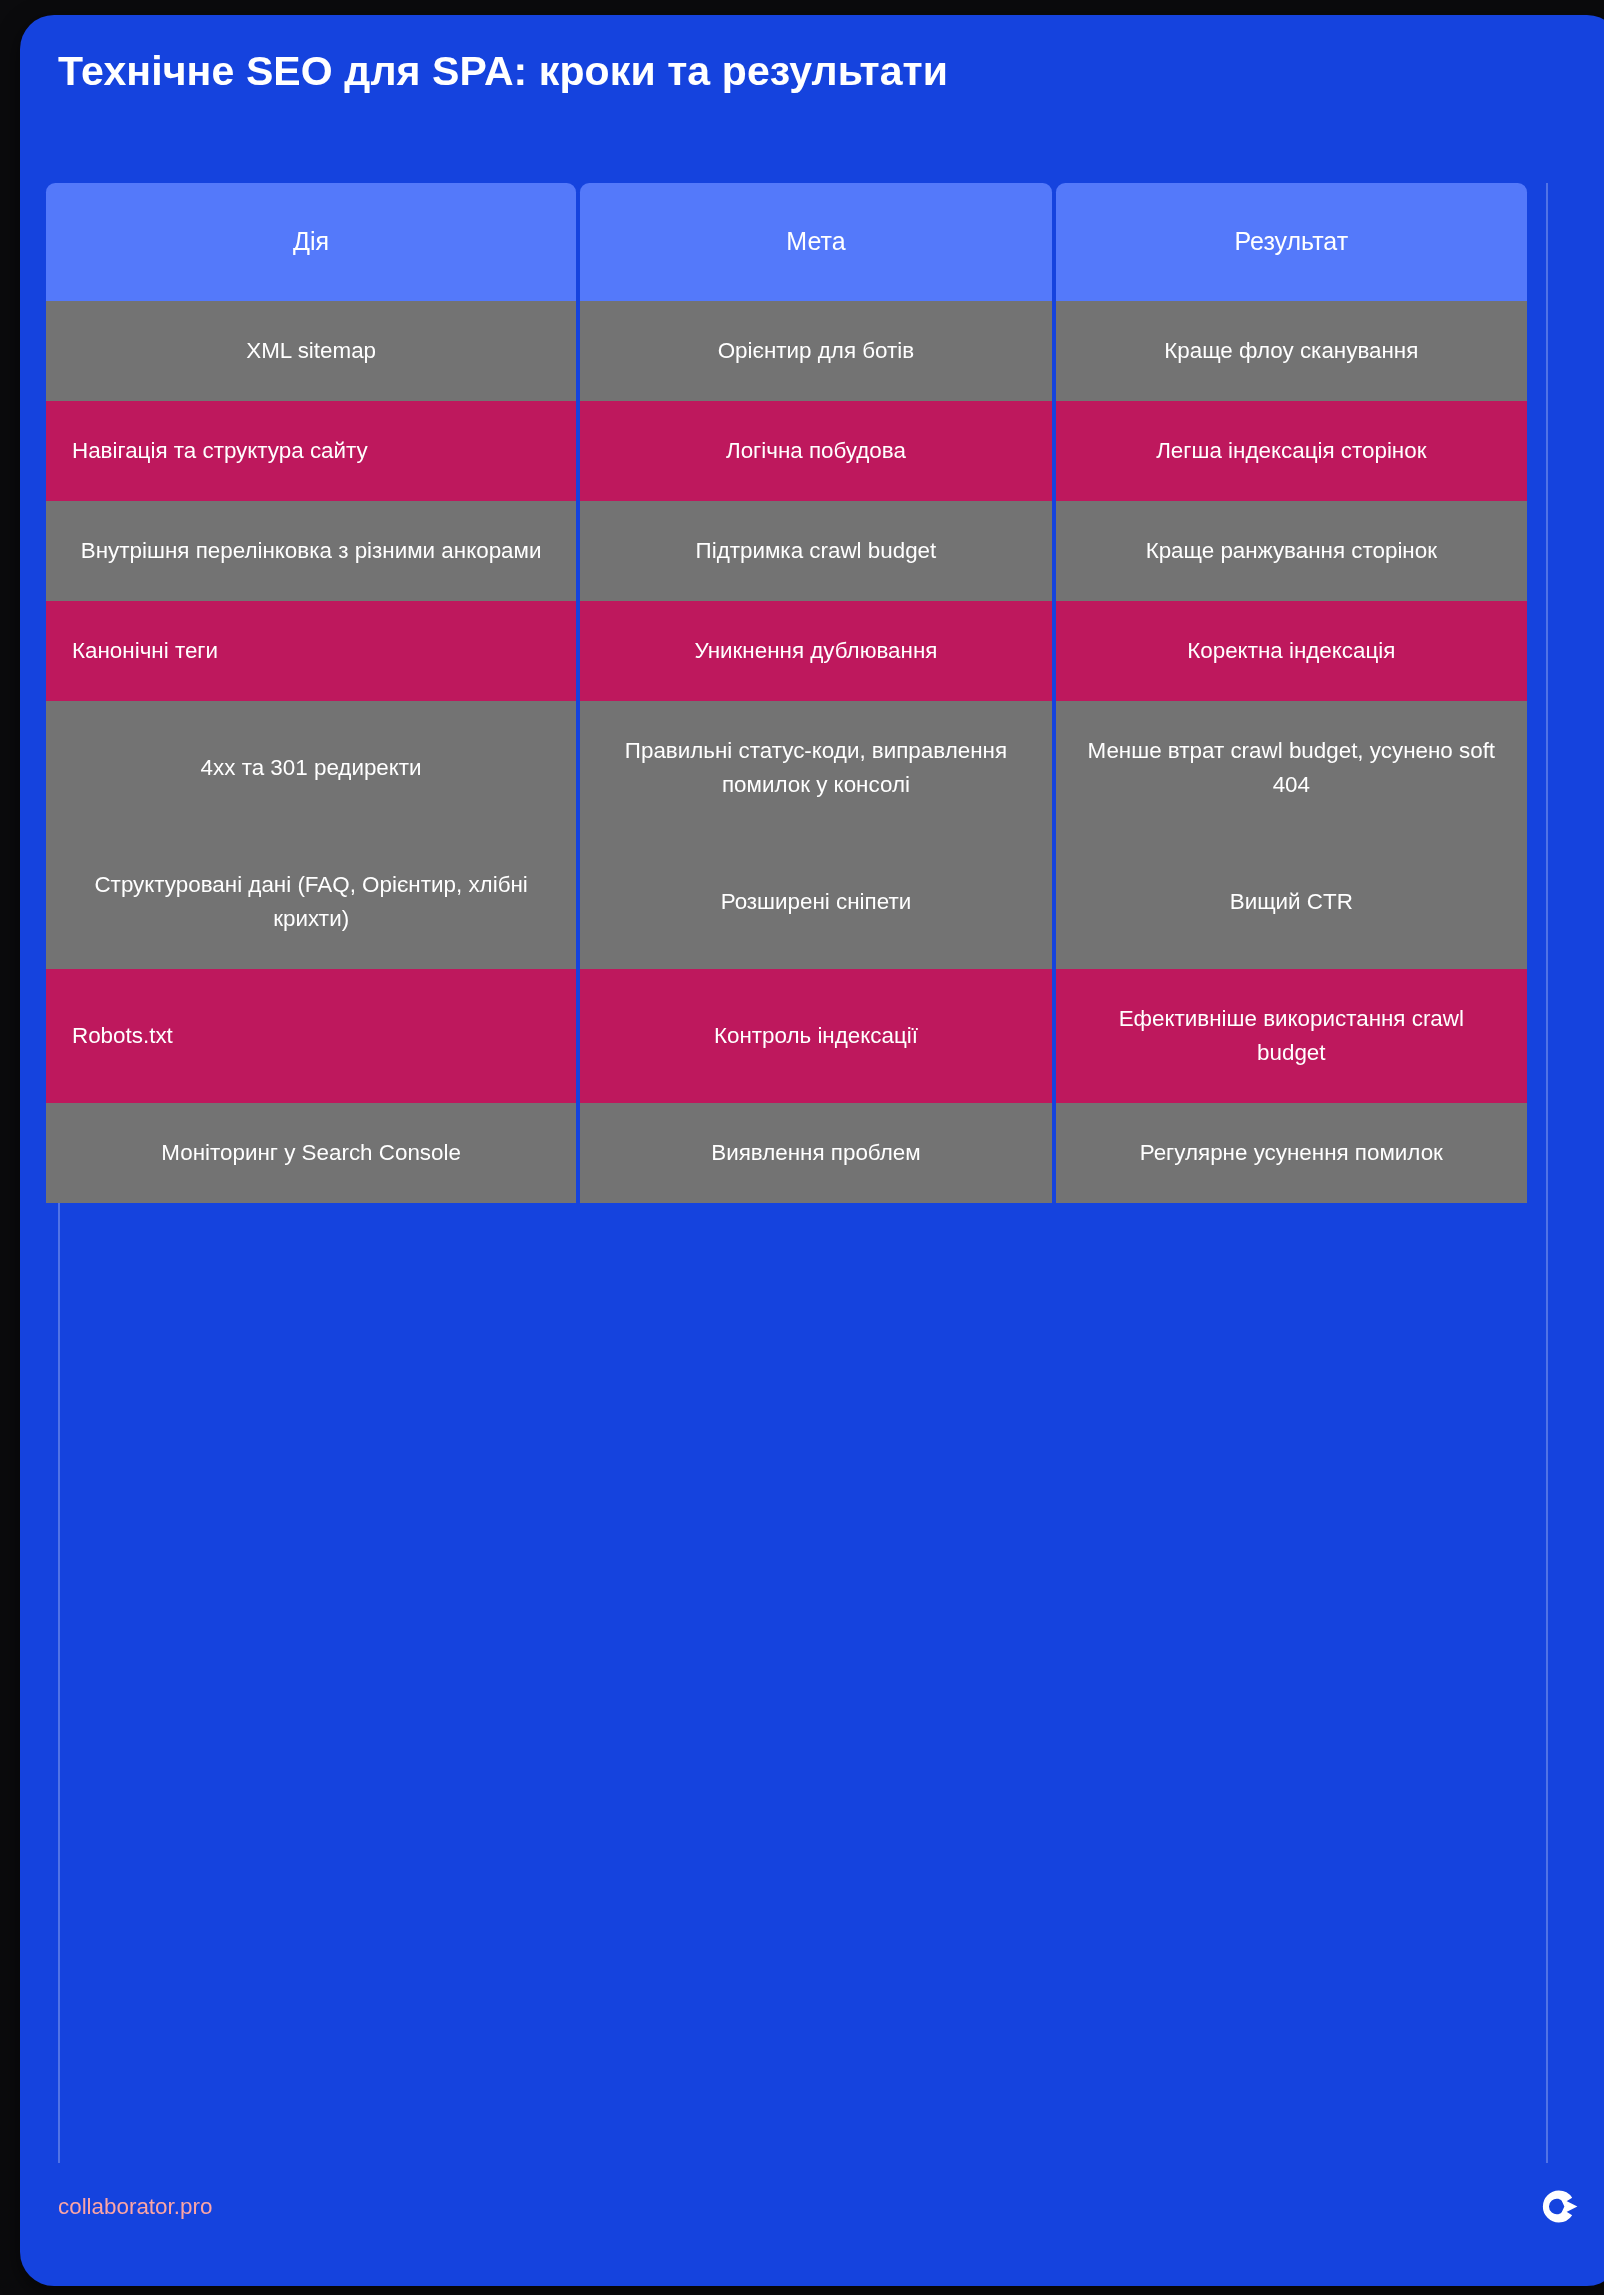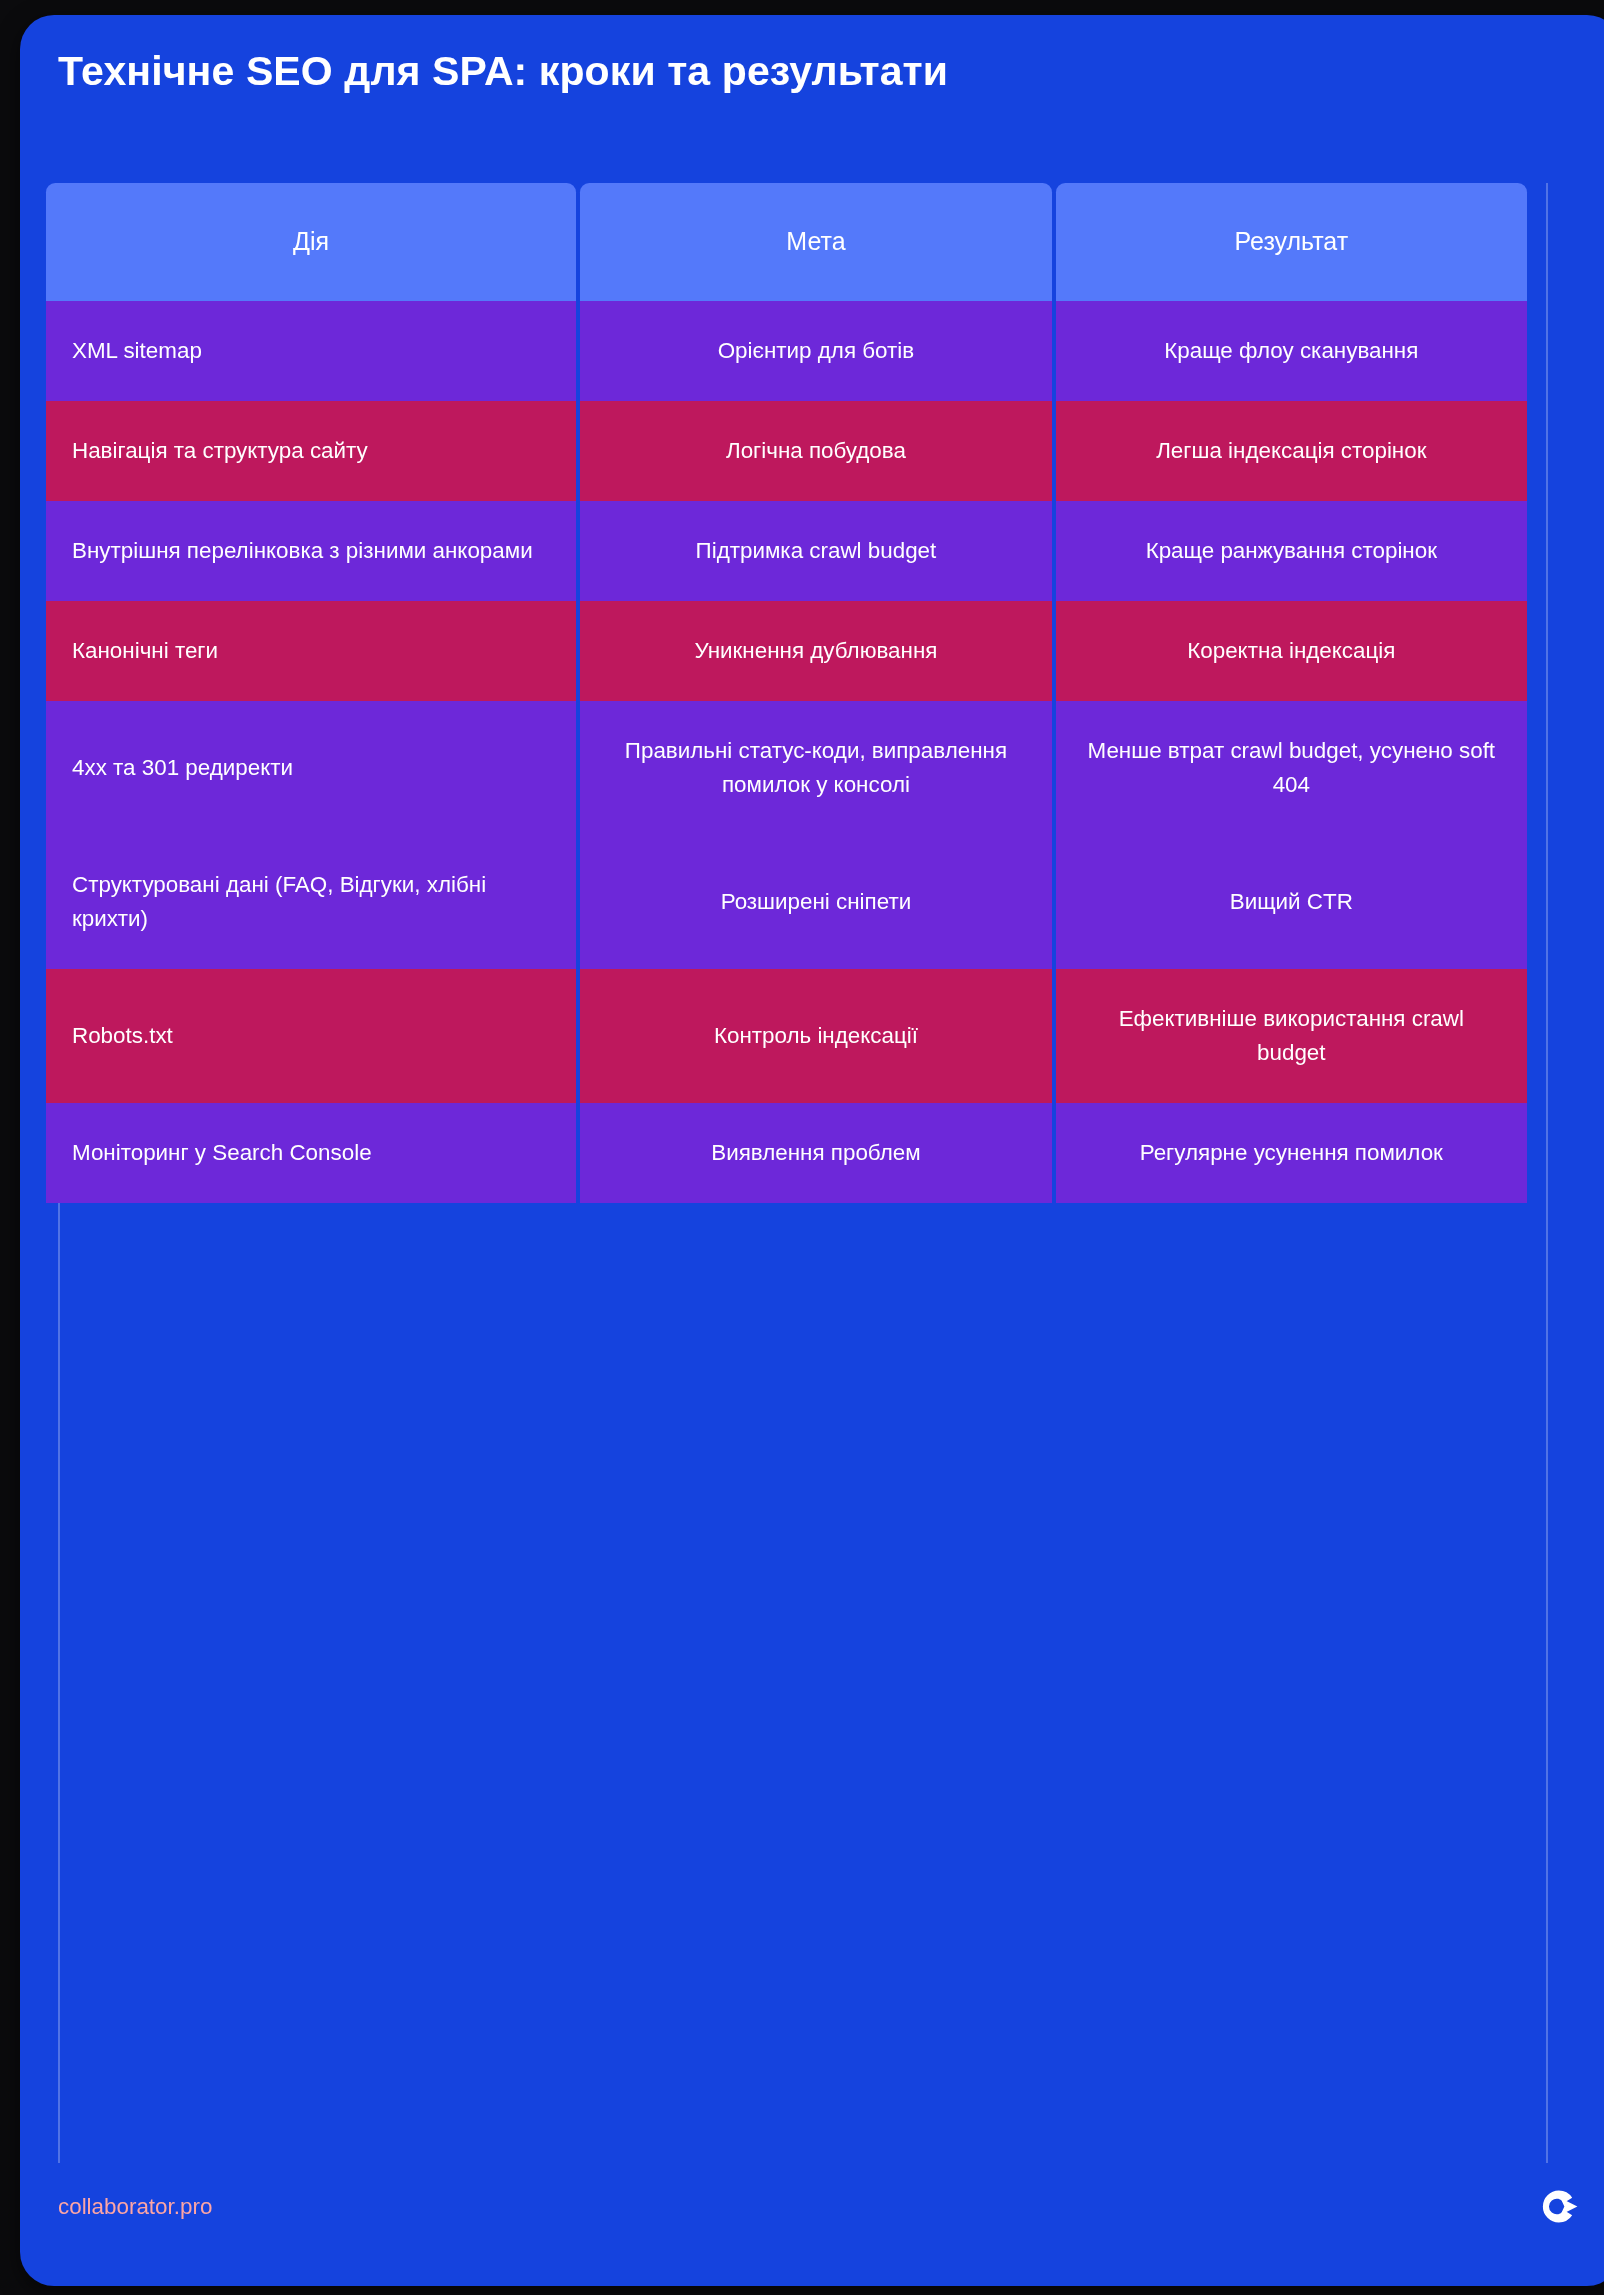--- a/index.html
+++ b/index.html
@@ -57,21 +57,21 @@
     border-top-right-radius: 9.2px;
   }
   #seo-table tbody td {
     color: #ffffff;
     font-size: 22.4px;
     font-weight: normal;
     line-height: 1.52;
     padding: 33px 26px;
     vertical-align: middle;
   }
-  #seo-table tbody tr.row-odd td { background: #6d28d9; }
+  #seo-table tbody tr.row-odd td { background: #737373; text-align: center; }
   #seo-table tbody tr.row-even td { background: #be185d; }
   #seo-table tbody td.cell-action { text-align: left; }
   #seo-table tbody td.cell-goal,
   #seo-table tbody td.cell-result { text-align: center; }
   #seo-table tbody tr.row-even td.cell-action { border-bottom-left-radius: 0; }
 
   
   .table-rail {
     position: absolute;
     top: 168px;
@@ -147,21 +147,21 @@
         <td class="cell-action">Канонічні теги</td>
         <td class="cell-goal">Уникнення дублювання</td>
         <td class="cell-result">Коректна індексація</td>
       </tr>
       <tr class="row-odd">
         <td class="cell-action">4xx та 301 редиректи</td>
         <td class="cell-goal">Правильні статус-коди, виправлення помилок у консолі</td>
         <td class="cell-result">Менше втрат crawl budget, усунено soft 404</td>
       </tr>
       <tr class="row-odd">
-        <td class="cell-action">Структуровані дані (FAQ, Відгуки, хлібні крихти)</td>
+        <td class="cell-action">Структуровані дані (FAQ, Орієнтир, хлібні крихти)</td>
         <td class="cell-goal">Розширені сніпети</td>
         <td class="cell-result">Вищий CTR</td>
       </tr>
       <tr class="row-even">
         <td class="cell-action">Robots.txt</td>
         <td class="cell-goal">Контроль індексації</td>
         <td class="cell-result">Ефективніше використання crawl budget</td>
       </tr>
       <tr class="row-odd">
         <td class="cell-action">Моніторинг у Search Console</td>

